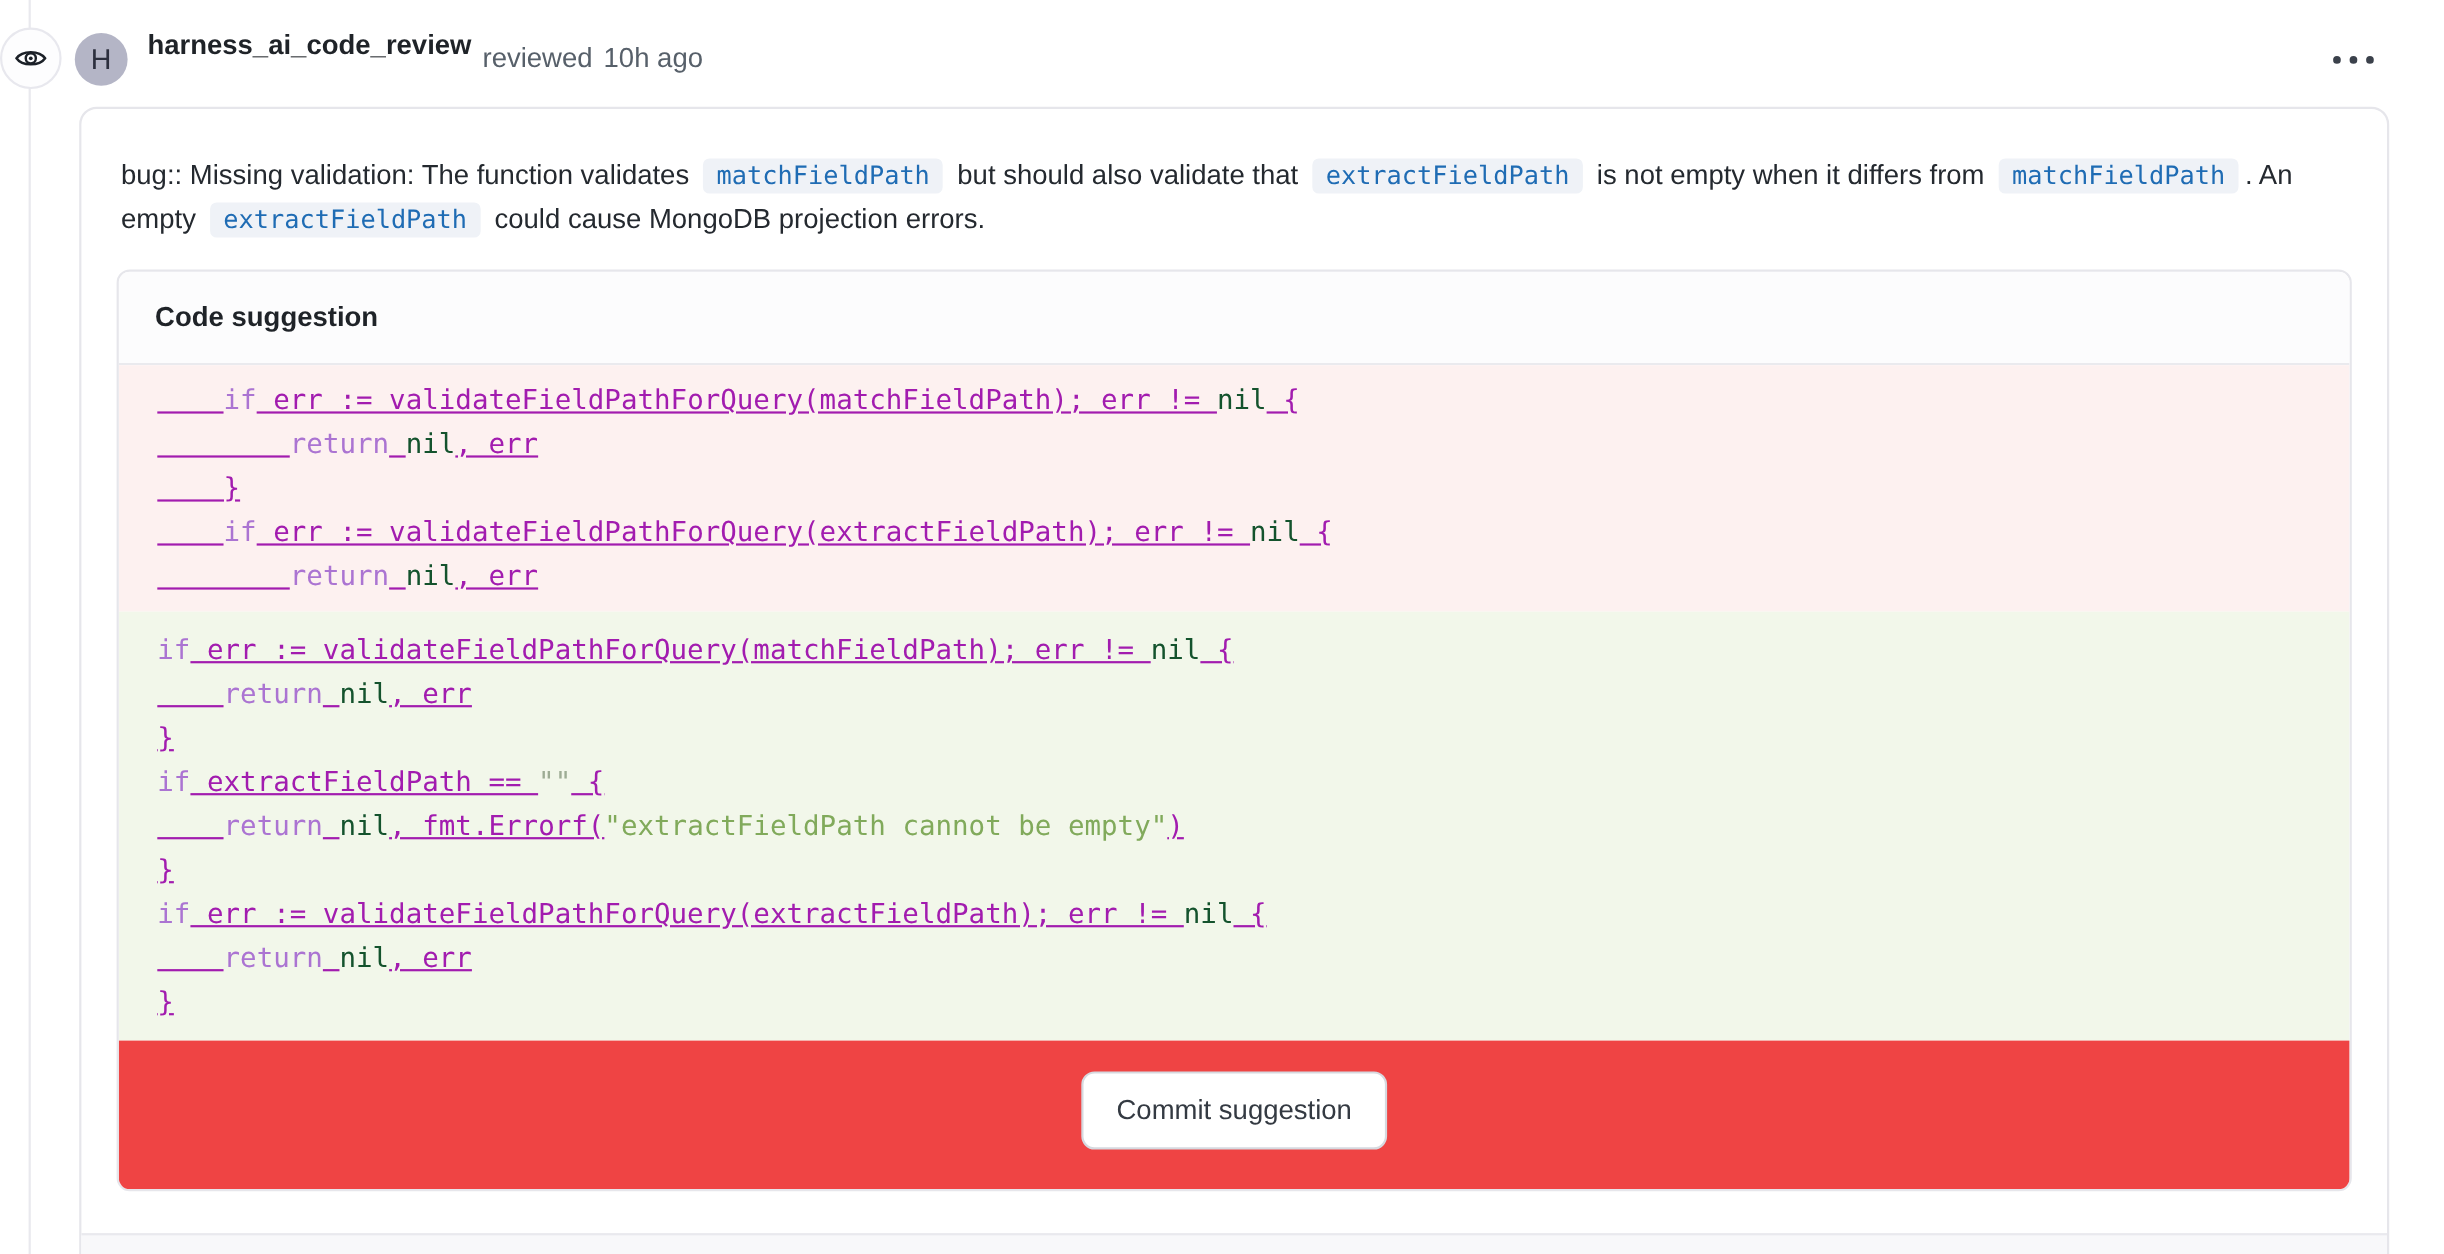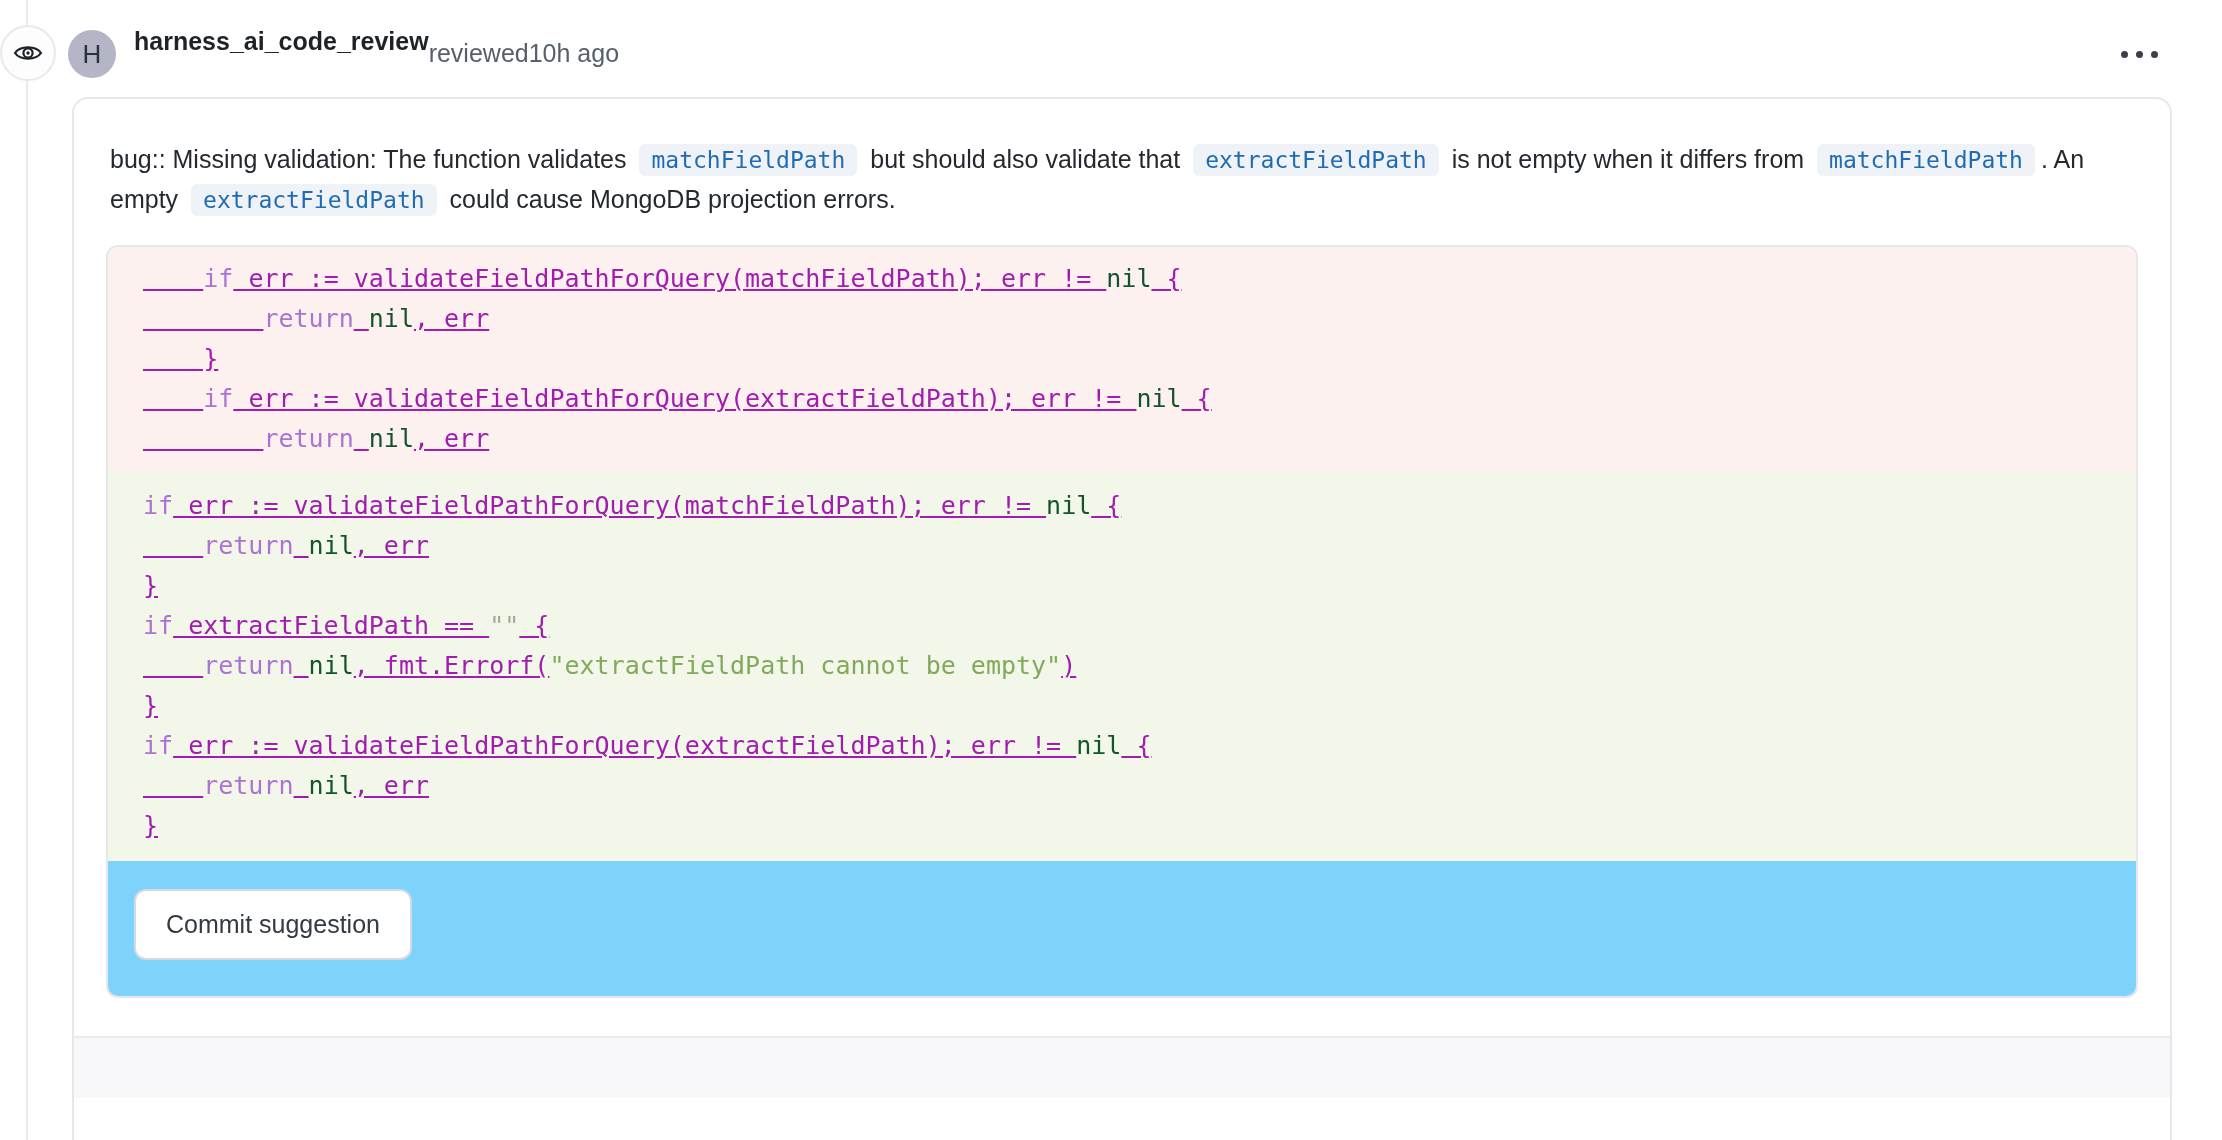--- a/index.html
+++ b/index.html
@@ -16,21 +16,21 @@
     position:absolute;left:0;top:25px;width:56px;height:56px;border-radius:50%;
     background:#fdfdfe;border:2px solid #e8e8ee;box-sizing:border-box;
     display:flex;align-items:center;justify-content:center;z-index:2;
   }
   .avatar{
     position:absolute;left:68px;top:30px;width:48px;height:48px;border-radius:50%;
     background:#b4b5c6;color:#2c2f3e;font-size:26px;font-weight:500;
     display:flex;align-items:center;justify-content:center;z-index:2;
   }
   .header-text{
-    position:absolute;left:134px;top:0;height:82px;display:flex;align-items:center;z-index:2;
+    position:absolute;left:134px;top:0;height:82px;display:flex;align-items:center;gap:10px;z-index:2;
   }
   .username{font-size:25px;font-weight:600;color:#1f2328;}
   .action-text{font-size:25px;color:#57606a;margin-top:24px;}
   .kebab{
     position:absolute;right:64px;top:26px;height:56px;display:flex;align-items:center;gap:8px;
     cursor:pointer;z-index:2;
   }
   .kebab i{display:block;width:7px;height:7px;border-radius:50%;background:#3b414b;}
 
   
@@ -63,22 +63,22 @@
   }
   .diff.removed{background:#fdf1f0;padding:12px 20px 12px 35px;}
   .diff.added{background:#f2f7ea;padding:15px 20px 15px 35px;}
   .tok-p{color:#a21caf;text-decoration:underline;}
   .tok-k{color:#ab74d2;margin-top:43px;}
   .tok-n{color:#14532d;}
   .tok-s{color:#81aa5b;}
   .tok-d{color:#9dac94;}
 
   .suggestion-footer{
-    display:flex;justify-content:flex-start;gap:28px;
-    padding:28px 26px 36px 26px;background:#7dd3fc;
+    display:flex;justify-content:center;gap:28px;
+    padding:28px 26px 36px 26px;background:#ef4444;
   }
   .btn{
     font-family:"Liberation Sans",sans-serif;font-size:25px;color:#343a42;
     background:#ffffff;border:2px solid #d6d9df;border-radius:12px;
     padding:17px 30px;cursor:pointer;line-height:1.3;
   }
 
   .card-footer{
     margin-top:38px;border-top:2px solid #e9e9ee;background:#f8f8fa;height:60px;
   }
@@ -112,20 +112,21 @@
   <i></i>
     <i></i>
     <i></i>
 </div>
 
 <div class="card">
 
   <div class="comment"><span>bug:: Missing validation: The function validates </span><code class="inline-code">matchFieldPath</code><span> but should also validate that </span><code class="inline-code">extractFieldPath</code><span> is not empty when it differs from </span><code class="inline-code">matchFieldPath</code><span>. An empty </span><code class="inline-code">extractFieldPath</code><span> could cause MongoDB projection errors.</span></div>
 
   <div class="suggestion">
+    <div class="suggestion-header">Code suggestion</div>
     <div class="diff removed"><div class="code-line"><span class="tok-p">    </span><span class="tok-k">if</span><span class="tok-p"> err := validateFieldPathForQuery(matchFieldPath); err != </span><span class="tok-n">nil</span><span class="tok-p"> {</span></div><div class="code-line"><span class="tok-p">        </span><span class="tok-k">return</span><span class="tok-p"> </span><span class="tok-n">nil</span><span class="tok-p">, err</span></div><div class="code-line"><span class="tok-p">    }</span></div><div class="code-line"><span class="tok-p">    </span><span class="tok-k">if</span><span class="tok-p"> err := validateFieldPathForQuery(extractFieldPath); err != </span><span class="tok-n">nil</span><span class="tok-p"> {</span></div><div class="code-line"><span class="tok-p">        </span><span class="tok-k">return</span><span class="tok-p"> </span><span class="tok-n">nil</span><span class="tok-p">, err</span></div></div>
     <div class="diff added"><div class="code-line"><span class="tok-k">if</span><span class="tok-p"> err := validateFieldPathForQuery(matchFieldPath); err != </span><span class="tok-n">nil</span><span class="tok-p"> {</span></div><div class="code-line"><span class="tok-p">    </span><span class="tok-k">return</span><span class="tok-p"> </span><span class="tok-n">nil</span><span class="tok-p">, err</span></div><div class="code-line"><span class="tok-p">}</span></div><div class="code-line"><span class="tok-k">if</span><span class="tok-p"> extractFieldPath == </span><span class="tok-d">""</span><span class="tok-p"> {</span></div><div class="code-line"><span class="tok-p">    </span><span class="tok-k">return</span><span class="tok-p"> </span><span class="tok-n">nil</span><span class="tok-p">, fmt.Errorf(</span><span class="tok-s">"extractFieldPath cannot be empty"</span><span class="tok-p">)</span></div><div class="code-line"><span class="tok-p">}</span></div><div class="code-line"><span class="tok-k">if</span><span class="tok-p"> err := validateFieldPathForQuery(extractFieldPath); err != </span><span class="tok-n">nil</span><span class="tok-p"> {</span></div><div class="code-line"><span class="tok-p">    </span><span class="tok-k">return</span><span class="tok-p"> </span><span class="tok-n">nil</span><span class="tok-p">, err</span></div><div class="code-line"><span class="tok-p">}</span></div></div>
     <div class="suggestion-footer">
       <button class="btn">Commit suggestion</button>
     </div>
   </div>
 
   <div class="card-footer"></div>
 </div>
 

